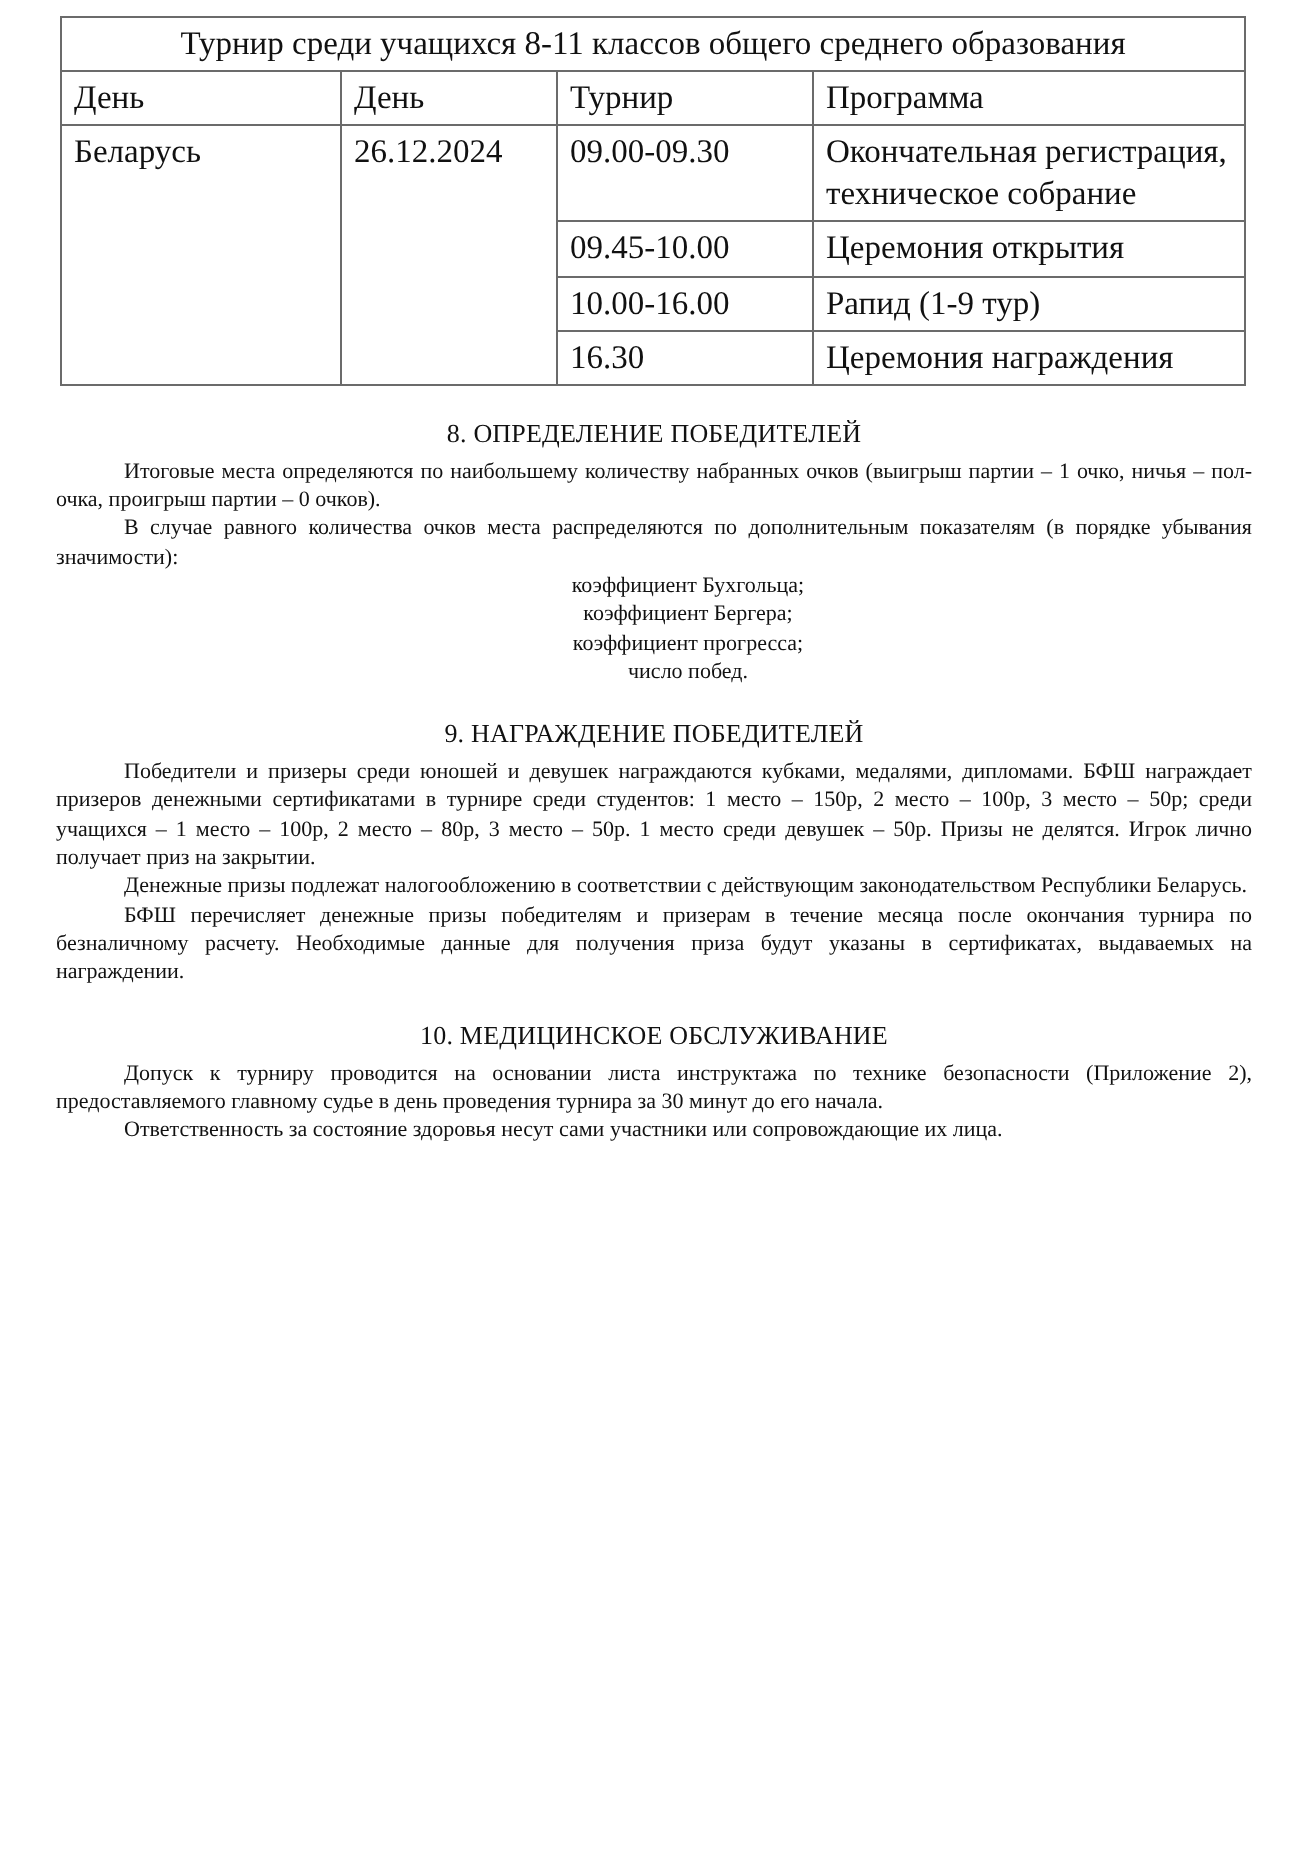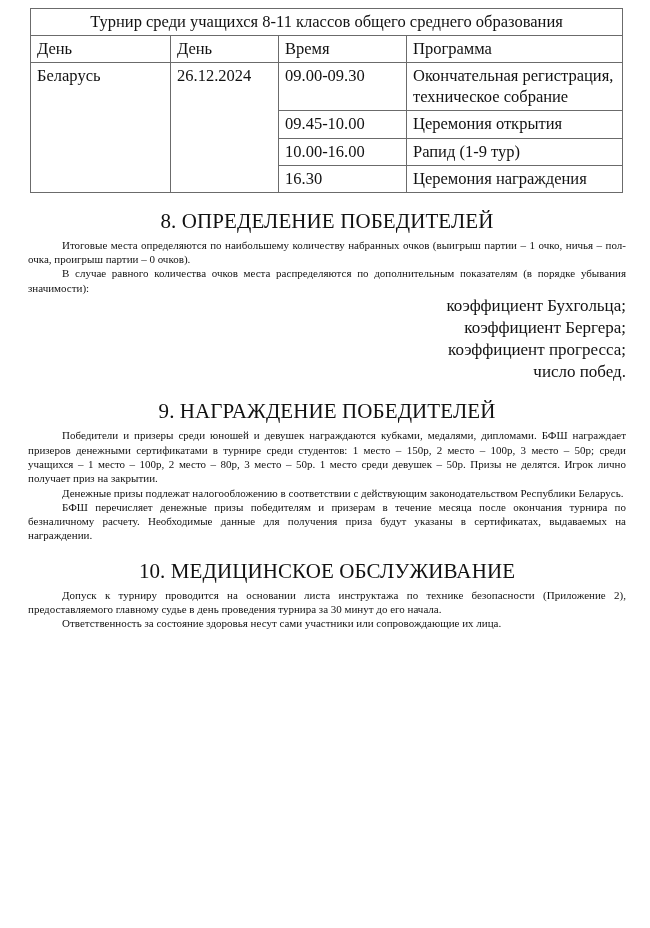--- a/index.html
+++ b/index.html
@@ -40,42 +40,42 @@
     text-align: center;
     padding: 3px 4px 4px 4px;
   }
   .col-day   { width: 140px; }
   .col-date  { width: 108px; }
   .col-time  { width: 128px; }
   .col-prog  { width: 216px; }
 
   
   h2.section {
-    font-size: 21px;
+    font-size: 13px;
     font-weight: normal;
     text-align: center;
     margin: 16px 0 4px 0;
     letter-spacing: 0.1px;
   }
   .sec-gap-big { margin-top: 26px; }
 
   
   p.body {
     font-size: 11px;
     line-height: 1.30;
     margin: 0;
     text-align: justify;
     text-indent: 34px;
     hyphens: none;
   }
   p.list-item {
-    font-size: 17px;
+    font-size: 11px;
     line-height: 1.30;
     margin: 0;
-    text-align: right;
+    text-align: center;
     text-indent: 34px;
     font-family: Liberation Serif, serif;
   }
   .block {
     margin-top: 2px;
   }
 </style>
 </head>
 <body>
 
@@ -88,21 +88,21 @@
         <col class="col-time">
         <col class="col-prog">
     </colgroup>
     <tbody>
       <tr>
         <td class="title-cell" colspan="4">Турнир среди учащихся 8-11 классов общего среднего образования</td>
       </tr>
       <tr>
         <td>День</td>
         <td>День</td>
-        <td>Время</td>
+        <td>Турнир</td>
         <td>Программа</td>
       </tr>
       <tr>
         <td rowspan="4">Беларусь</td>
         <td rowspan="4">26.12.2024</td>
         <td>09.00-09.30</td>
         <td>Окончательная регистрация, техническое собрание</td>
       </tr>
       <tr>
         <td>09.45-10.00</td>

